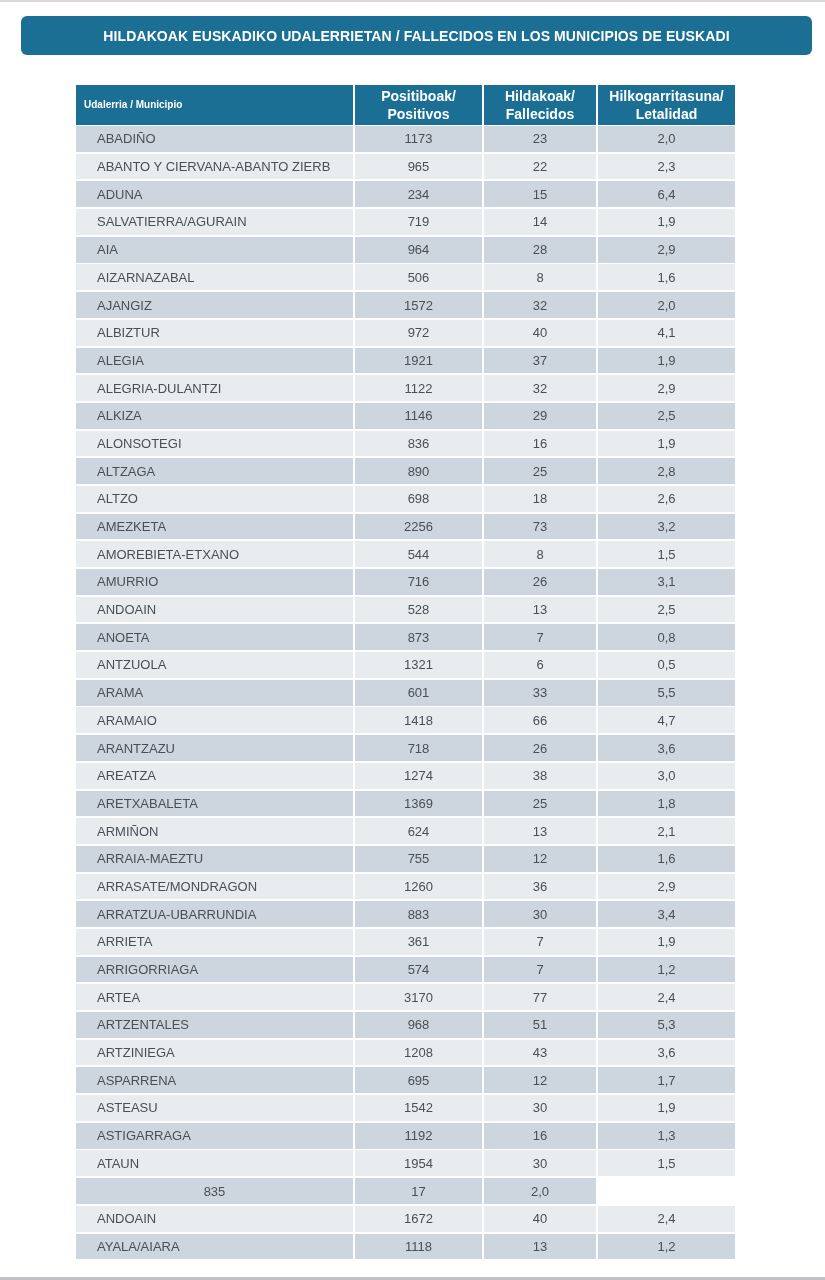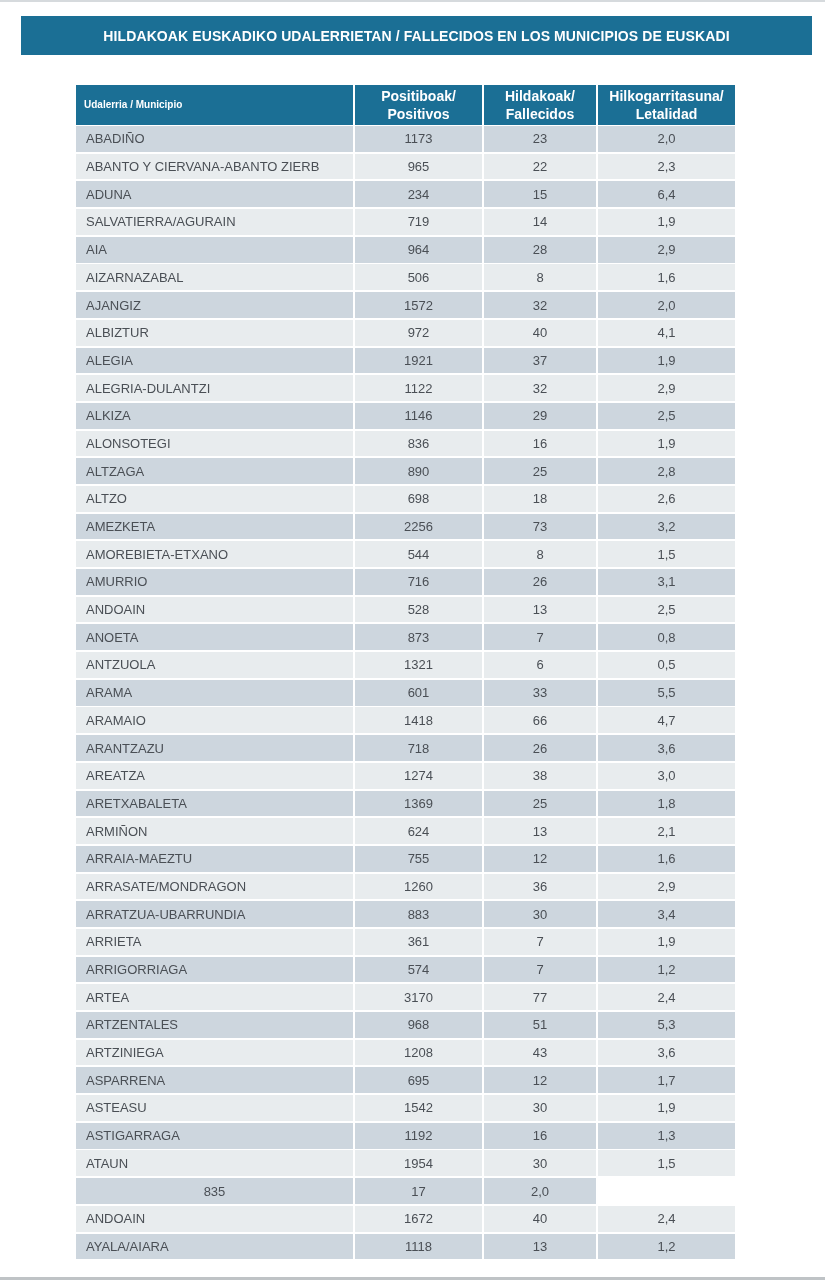--- a/index.html
+++ b/index.html
@@ -7,42 +7,42 @@
     width: 825px; height: 1280px; background: #ffffff;
     position: relative; overflow: hidden;
     font-family: "Liberation Sans", "DejaVu Sans", sans-serif;
   }
   .edge-top { position: absolute; left: 0; top: 0; width: 825px; height: 2px; background: #d6dadd; }
   .edge-bottom { position: absolute; left: 0; bottom: 0; width: 825px; height: 3px; background: #bfc3c6; }
   .banner {
     position: absolute; left: 21px; top: 16px; width: 791px; height: 39px;
     background: #1b6f95; color: #ffffff;
     display: flex; align-items: center; justify-content: center;
-    font-weight: bold; font-size: 14px; letter-spacing: 0.1px;
+    font-weight: bold; font-size: 14px; letter-spacing: 0.1px; border-radius: 6px;
   }
   .table {
     position: absolute; left: 76px; top: 85px; width: 658px;
     border-collapse: separate; border-spacing: 2px 1px;
   }
   .hdr { display: grid; grid-template-columns: 277px 127px 112px 137px; column-gap: 2px; height: 40px; }
   .hdr > div {
     background: #1b6f95; color: #ffffff; font-weight: bold; font-size: 14px;
     display: flex; align-items: center; justify-content: center; text-align: center; line-height: 18px;
   }
   .hdr > div.left { justify-content: flex-start; padding-left: 8px; font-size: 10px; }
   .rows { margin-top: 1px; }
   .row {
     display: grid; grid-template-columns: 277px 127px 112px 137px; column-gap: 2px;
     height: 25.8px; margin-bottom: 1.9px;
   }
   .row > div {
     display: flex; align-items: center; justify-content: center;
     font-size: 13px; color: #4a4f55;
   }
-  .row > div.name { justify-content: flex-start; padding-left: 10px; }
+  .row > div.name { justify-content: flex-start; padding-left: 21px; }
   .row.dark > div { background: #cdd6de; }
   .row.light > div { background: #e8ecee; }
 </style>
 </head>
 <body>
 
 <div class="edge-top"></div>
 
 <div class="banner">
   <span>HILDAKOAK EUSKADIKO UDALERRIETAN / FALLECIDOS EN LOS MUNICIPIOS DE EUSKADI</span>

